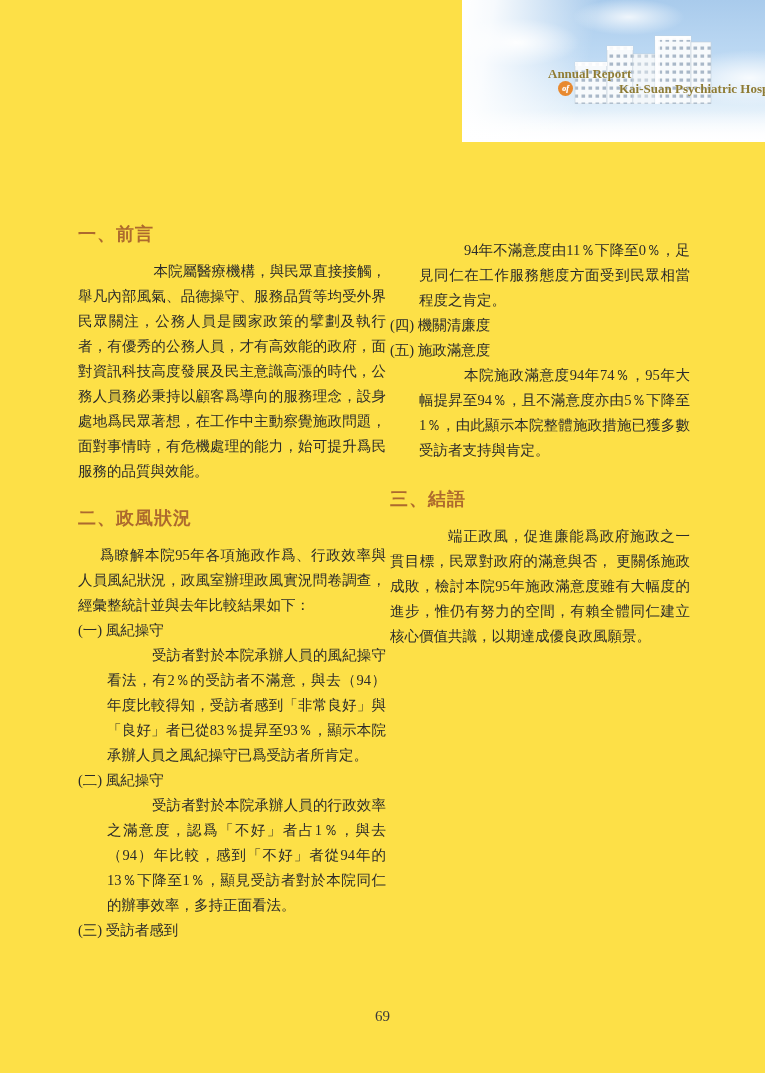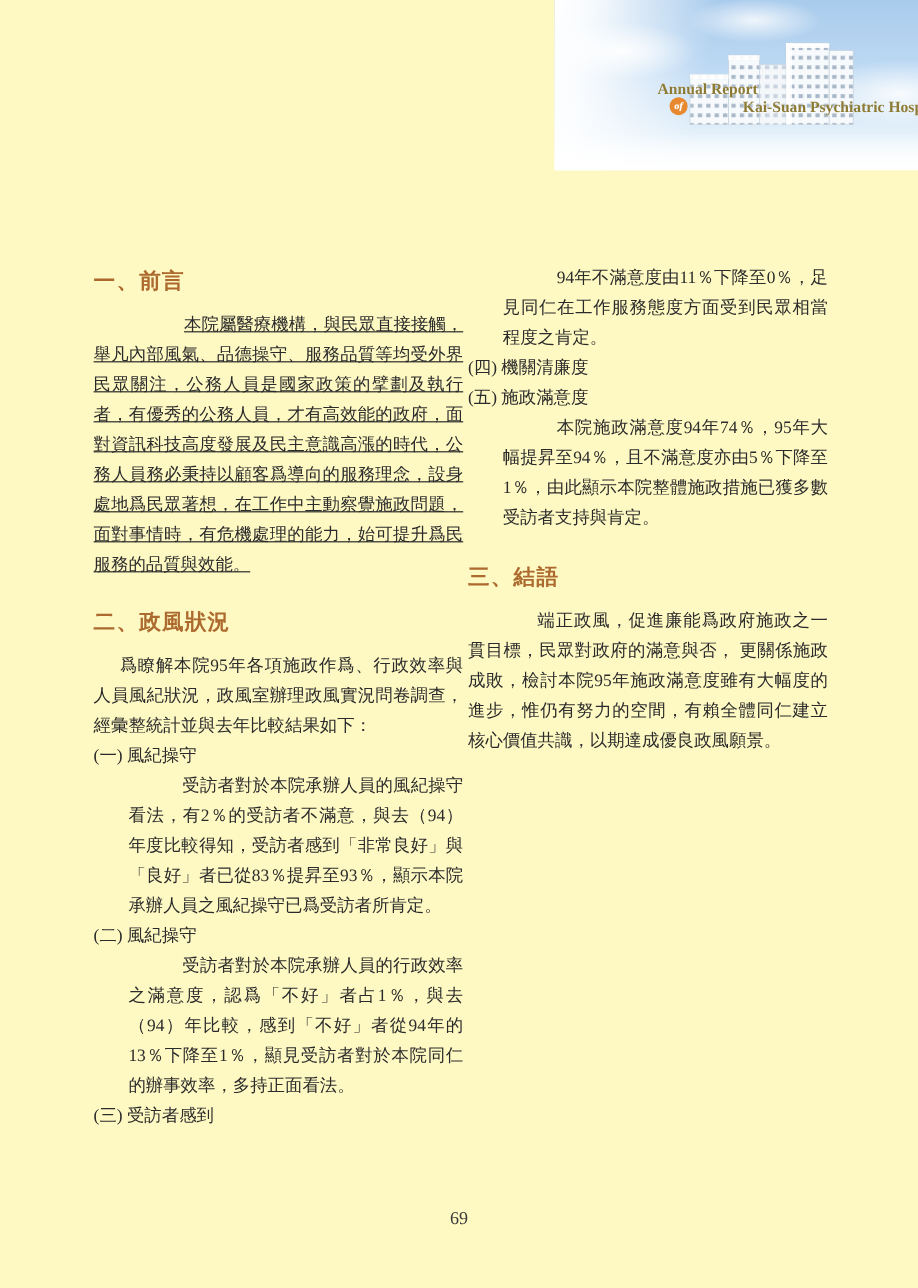--- a/index.html
+++ b/index.html
@@ -1,21 +1,21 @@
 <!DOCTYPE html>
 <html><head>
 <meta charset="utf-8">
 <style>
   * { margin: 0; padding: 0; box-sizing: border-box; }
   html, body { background: #e9e9e9; }
   .page {
     position: relative;
     width: 765px;
     height: 1073px;
-    background: #fef9c3;
+    background: #fde047;
     margin: 0 auto;
     overflow: hidden;
     font-family: "Liberation Serif", "DejaVu Serif", serif;
   }
 
   
   .header-art {
     position: absolute;
     left: 462px; top: 0;
     width: 303px; height: 142px;
@@ -108,21 +108,21 @@
     font-size: 18px;
     font-weight: bold;
     color: #ad6a2e;
     letter-spacing: 1px;
     margin: 22px 0 13px 0;
     line-height: 24px;
   }
   .sec-heading.first { margin-top: 2px; }
 
   .para { }
-  .ind-deep { text-indent: 5.2em; text-decoration: underline; }
+  .ind-deep { text-indent: 5.2em; }
   .ind-sm   { text-indent: 1.5em; }
   .ind-mid  { text-indent: 4em; }
 
   .item-label { }
   .item-para {
     margin-left: 29px;
     text-indent: 3.1em;
   }
 
   
@@ -182,21 +182,21 @@
     <div class="sec-heading">二、政風狀況</div>
     <p class="para ind-sm">爲瞭解本院95年各項施政作爲、行政效率與人員風紀狀況，政風室辦理政風實況問卷調查，經彙整統計並與去年比較結果如下：</p>
     <div class="item-label">(一) 風紀操守</div>
     <p class="item-para">受訪者對於本院承辦人員的風紀操守看法，有2％的受訪者不滿意，與去（94）年度比較得知，受訪者感到「非常良好」與「良好」者已從83％提昇至93％，顯示本院承辦人員之風紀操守已爲受訪者所肯定。</p>
     <div class="item-label">(二) 風紀操守</div>
     <p class="item-para">受訪者對於本院承辦人員的行政效率之滿意度，認爲「不好」者占1％，與去（94）年比較，感到「不好」者從94年的13％下降至1％，顯見受訪者對於本院同仁的辦事效率，多持正面看法。</p>
     <div class="item-label">(三) 受訪者感到</div>
   </div>
 
   <div class="col col-right">
-    <p class="item-para" style="margin-top:0">94年不滿意度由11％下降至0％，足見同仁在工作服務態度方面受到民眾相當程度之肯定。</p>
+    <p class="item-para" style="margin-top:18px">94年不滿意度由11％下降至0％，足見同仁在工作服務態度方面受到民眾相當程度之肯定。</p>
     <div class="item-label">(四) 機關清廉度</div>
     <div class="item-label">(五) 施政滿意度</div>
     <p class="item-para">本院施政滿意度94年74％，95年大幅提昇至94％，且不滿意度亦由5％下降至1％，由此顯示本院整體施政措施已獲多數受訪者支持與肯定。</p>
     <div class="sec-heading" style="margin-top:24px">三、結語</div>
     <p class="para ind-mid">端正政風，促進廉能爲政府施政之一貫目標，民眾對政府的滿意與否， 更關係施政成敗，檢討本院95年施政滿意度雖有大幅度的進步，惟仍有努力的空間，有賴全體同仁建立核心價值共識，以期達成優良政風願景。</p>
   </div>
 
   <div class="page-number">69</div>
 
 </div>

